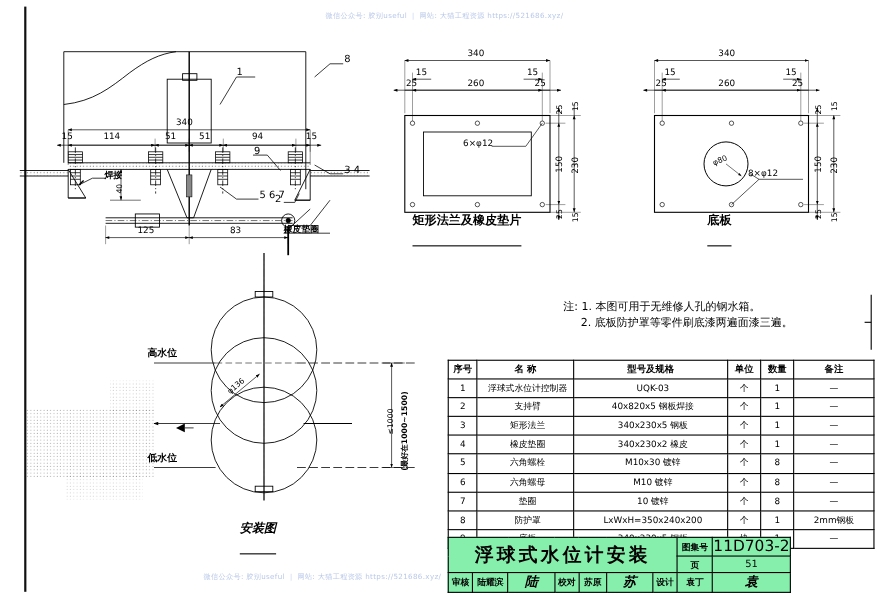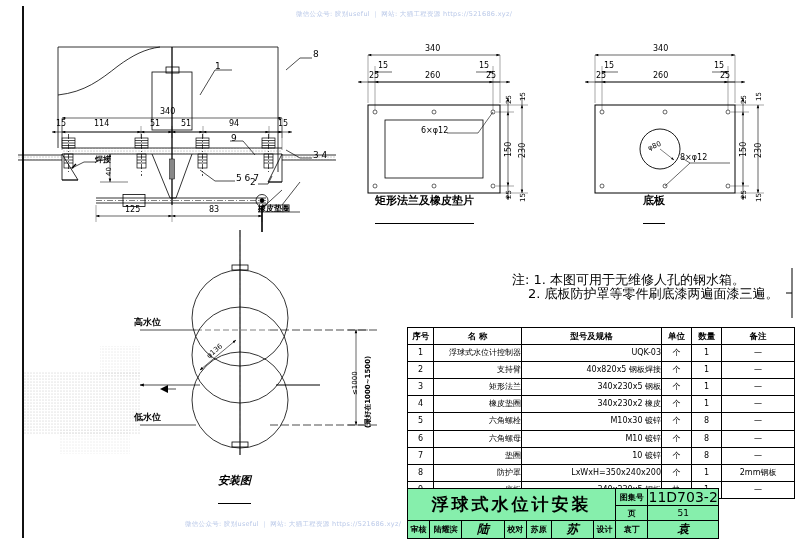--- a/index.html
+++ b/index.html
@@ -15,31 +15,31 @@
   .dimsm{font-size:7px;}
   .cn{font-family:"DejaVu Sans","Liberation Sans",sans-serif;font-weight:bold;}
   .title-u{border-bottom:1.4px solid #000;padding-bottom:17px;}
   .vert{transform-origin:0 0;}
   
   #bom{position:absolute;left:407px;top:327px;width:388px;border-collapse:collapse;
        font-size:8px;background:#fff;padding-left:47px;}
   #bom td,#bom th{border:1px solid #000;padding:0;height:16.1px;line-height:16.1px;
        text-align:center;font-weight:normal;}
   #bom th{font-weight:bold;font-size:8.5px;}
-  #bom td.name,#bom td.spec{text-align:right;padding-left:4px;}
+  #bom td.name,#bom td.spec{text-align:center;padding-left:4px;}
   .c-no{width:26px;}.c-name{width:86px;}.c-spec{width:137px;}
   .c-unit{width:30px;}.c-qty{width:30px;}.c-rem{width:74px;}
   #titleblock{position:absolute;left:407px;top:488px;width:312px;
        border-collapse:collapse;font-size:8px;background:#86efac;}
   #titleblock td{border:1px solid #000;text-align:center;padding:0;}
   .tb-main{height:26px;font-size:17px;font-weight:bold;letter-spacing:3px;}
   .tb-k{height:14px;font-size:8px;font-weight:bold;}
   .sig{font-family:"DejaVu Serif","Liberation Serif",serif;font-style:italic;
        font-size:12px;font-weight:bold;}
-  .note{position:absolute;font-size:13px;line-height:12px;white-space:nowrap;}
+  .note{position:absolute;font-size:10px;line-height:12px;white-space:nowrap;}
 </style>
 </head>
 <body>
 
 <div id="sheet">
 
   <div class="wm" style="left:296px;top:10px;">微信公众号: 胶别useful ｜ 网站: 大猫工程资源 https://521686.xyz/</div>
   <div class="wm" style="left:185px;top:520px;">微信公众号: 胶别useful ｜ 网站: 大猫工程资源 https://521686.xyz/</div>
 
   <div class="frameline" style="left:22px;top:6px;width:2px;height:532px;"></div>

